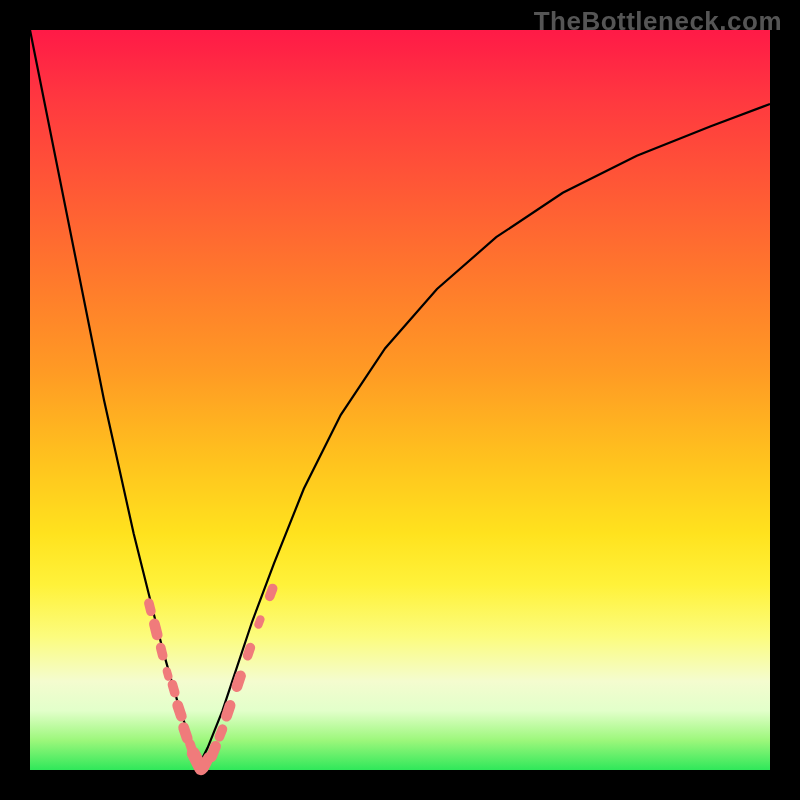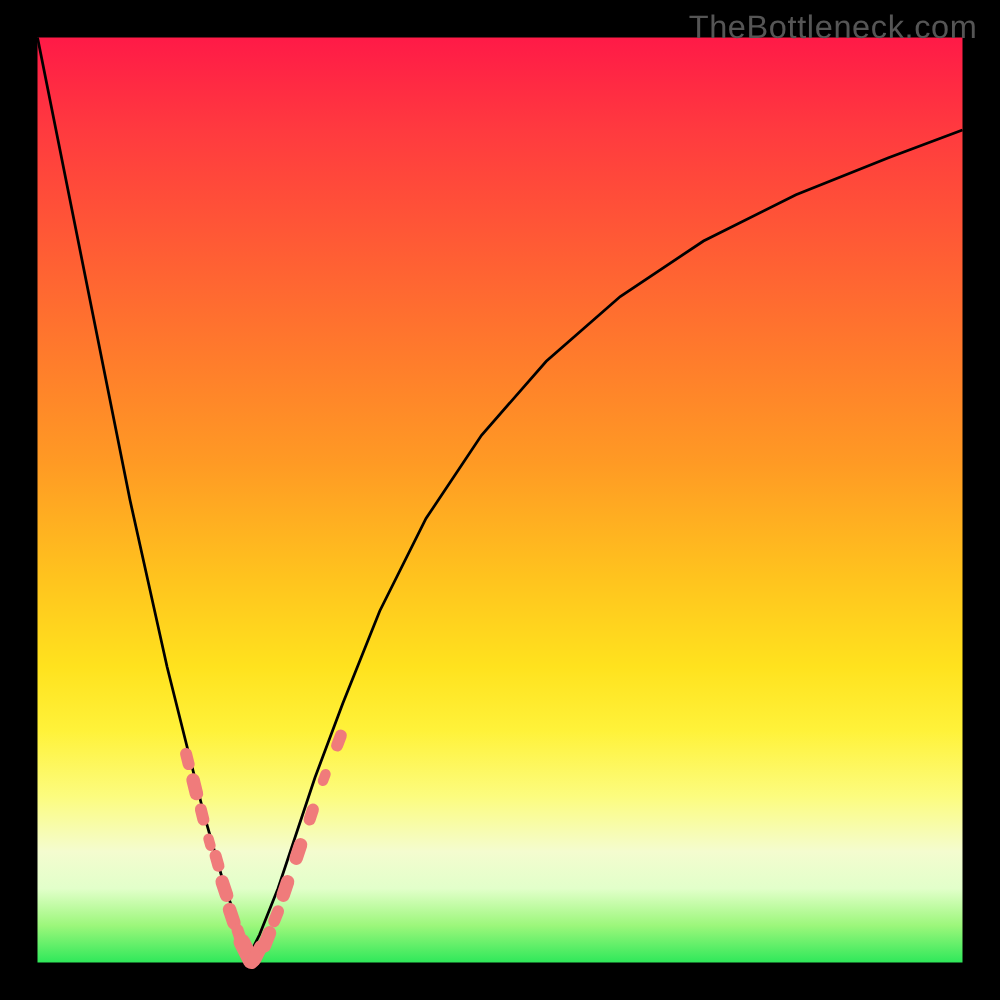--- a/index.html
+++ b/index.html
@@ -40,21 +40,21 @@
       #e2ffca 92%,
       #9cf77b 96%,
       #2fe85a 100%);
   }
   .watermark {
     position: absolute;
     top: 6px;
     right: 18px;
     color: #555;
     font-size: 26px;
-    font-weight: 400;
+    font-weight: 700;
     letter-spacing: 0.5px;
     user-select: none;
   }
   svg.overlay {
     position: absolute;
     left: 30px;
     top: 30px;
     width: 740px;
     height: 740px;
     overflow: visible;

